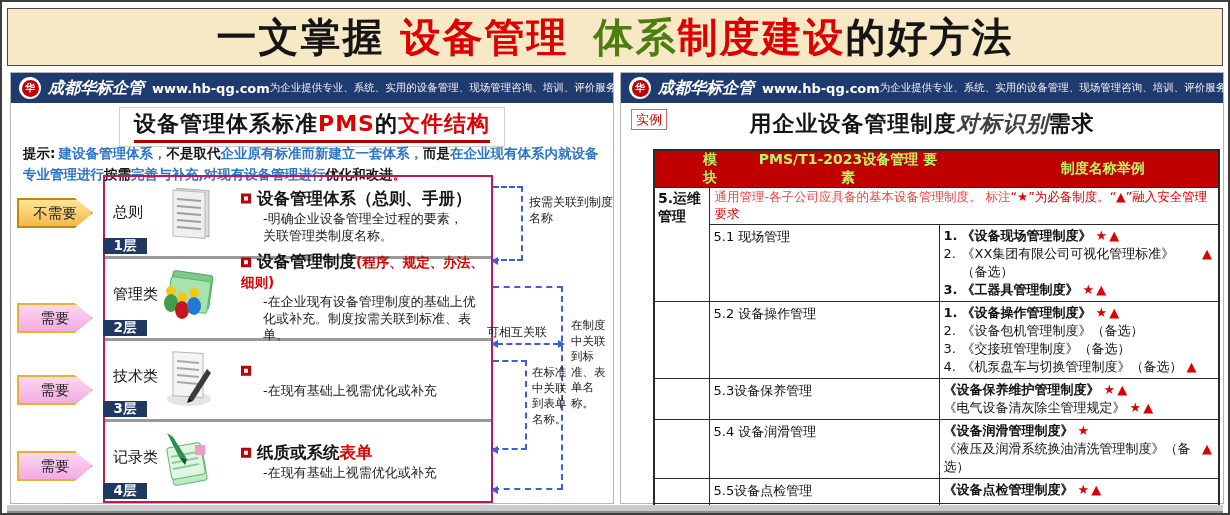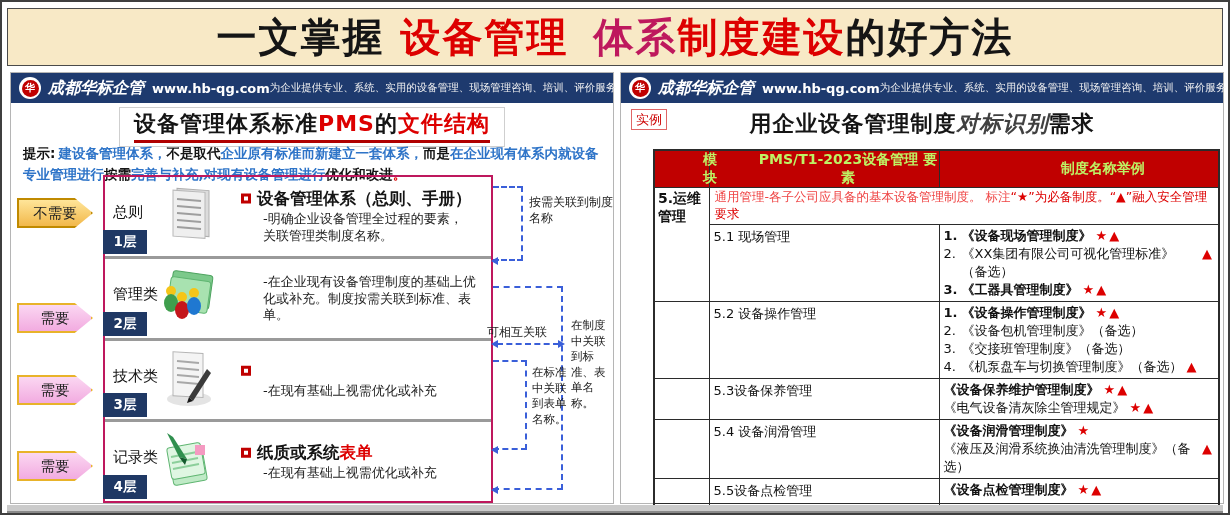--- a/index.html
+++ b/index.html
@@ -41,21 +41,21 @@
 
   #tip { position:absolute; left:12px; top:70px; width:586px;
          font-size:13.5px; line-height:21px; font-weight:bold; }
   #tip .tip-label { color:#111; margin-right:3px; }
 
   #layer-box { position:absolute; left:92px; top:102px; width:390px; height:328px;
                border:2px solid #be185d; display:flex; flex-direction:column; }
   .layer-row { position:relative; flex:1; border-bottom:3px solid #9a9a9a; }
   .layer-row:last-child { border-bottom:none; }
   .layer-label { position:absolute; left:8px; top:26px; font-size:15px; color:#111; }
-  .level-badge { position:absolute; left:-2px; bottom:2px; width:44px; height:24px;
+  .level-badge { position:absolute; left:-2px; bottom:2px; width:44px; height:16px;
                  background:#1F3864; color:#fff; font-size:13.5px; font-weight:bold;
                  display:flex; align-items:center; justify-content:center; }
   .row-icon { position:absolute; left:52px; top:50%; transform:translateY(-50%); }
   .row-content { position:absolute; left:136px; right:4px; top:50%;
                  transform:translateY(-50%); }
   .row-head { font-size:16.5px; font-weight:bold; line-height:20px; }
   .bullet-sq { display:inline-block; width:10px; height:10px; border:3px solid #C00000;
                margin-right:6px; background:#fff; }
   .row-head .small { font-size:13.5px; }
   .row-desc { font-size:13px; color:#1c1c1c; margin-left:22px; margin-top:2px;
@@ -105,21 +105,21 @@
   
   #footer-strip { position:absolute; left:5px; top:503px; width:1216px; height:8px;
                   background:#CBCBCB; border-bottom:2px solid #8a8a8a; }
 </style>
 </head>
 <body>
 
 <div id="stage">
 
   <div id="banner">
-    <div class="seg-wrap"><span style="color: rgb(21, 21, 21);">一文掌握 </span><span style="color: rgb(221, 0, 0);">设备管理</span><span style="color: #be185d; margin-left: 25px;">体系</span><span style="color: rgb(221, 0, 0);">制度建设</span><span style="color: rgb(21, 21, 21);">的好方法</span></div>
+    <div class="seg-wrap"><span style="color: rgb(21, 21, 21);">一文掌握 </span><span style="color: rgb(221, 0, 0);">设备管理</span><span style="color: #4d7c0f; margin-left: 25px;">体系</span><span style="color: rgb(221, 0, 0);">制度建设</span><span style="color: rgb(21, 21, 21);">的好方法</span></div>
   </div>
 
   <div class="panel" id="panel-left">
     <div class="hdr">
       <div class="logo">
         <div class="logo-inner">华</div>
       </div>
       <span class="company">成都华标企管</span>
       <span class="url">www.hb-qg.com</span>
       <span class="tagline">为企业提供专业、系统、实用的设备管理、现场管理咨询、培训、评价服务</span>
@@ -175,20 +175,21 @@
             <rect x="12" y="14" width="40" height="32" rx="3" fill="#A8E2B0" stroke="#5FB571" transform="rotate(8 32 30)"></rect>
             <circle cx="14" cy="26" r="5" fill="#F5C518"></circle>
               <ellipse cx="14" cy="38" rx="7" ry="9" fill="#3F9E4D"></ellipse>
             <circle cx="25" cy="32" r="5" fill="#F5C518"></circle>
               <ellipse cx="25" cy="45" rx="7" ry="9" fill="#C4161C"></ellipse>
             <circle cx="37" cy="28" r="5" fill="#F5C518"></circle>
               <ellipse cx="37" cy="41" rx="7" ry="9" fill="#1F78D1"></ellipse>
           </svg>
         </span>
         <div class="row-content">
+          <div class="row-head"><span class="bullet-sq"></span><span><span style="color: rgb(21, 21, 21);">设备管理制度</span><span class="small" style="color: rgb(221, 0, 0);">(程序、规定、办法、细则)</span></span></div>
           <div class="row-desc">-在企业现有设备管理制度的基础上优化或补充。制度按需关联到标准、表单。</div>
         </div>
       </div>
 
       <div class="layer-row">
         <span class="layer-label">技术类</span>
         <span class="level-badge">3层</span>
         <span class="row-icon">
           <svg width="64" height="62" viewBox="0 0 64 62">
             <ellipse cx="32" cy="52" rx="22" ry="7" fill="#E4E4E4"></ellipse>

